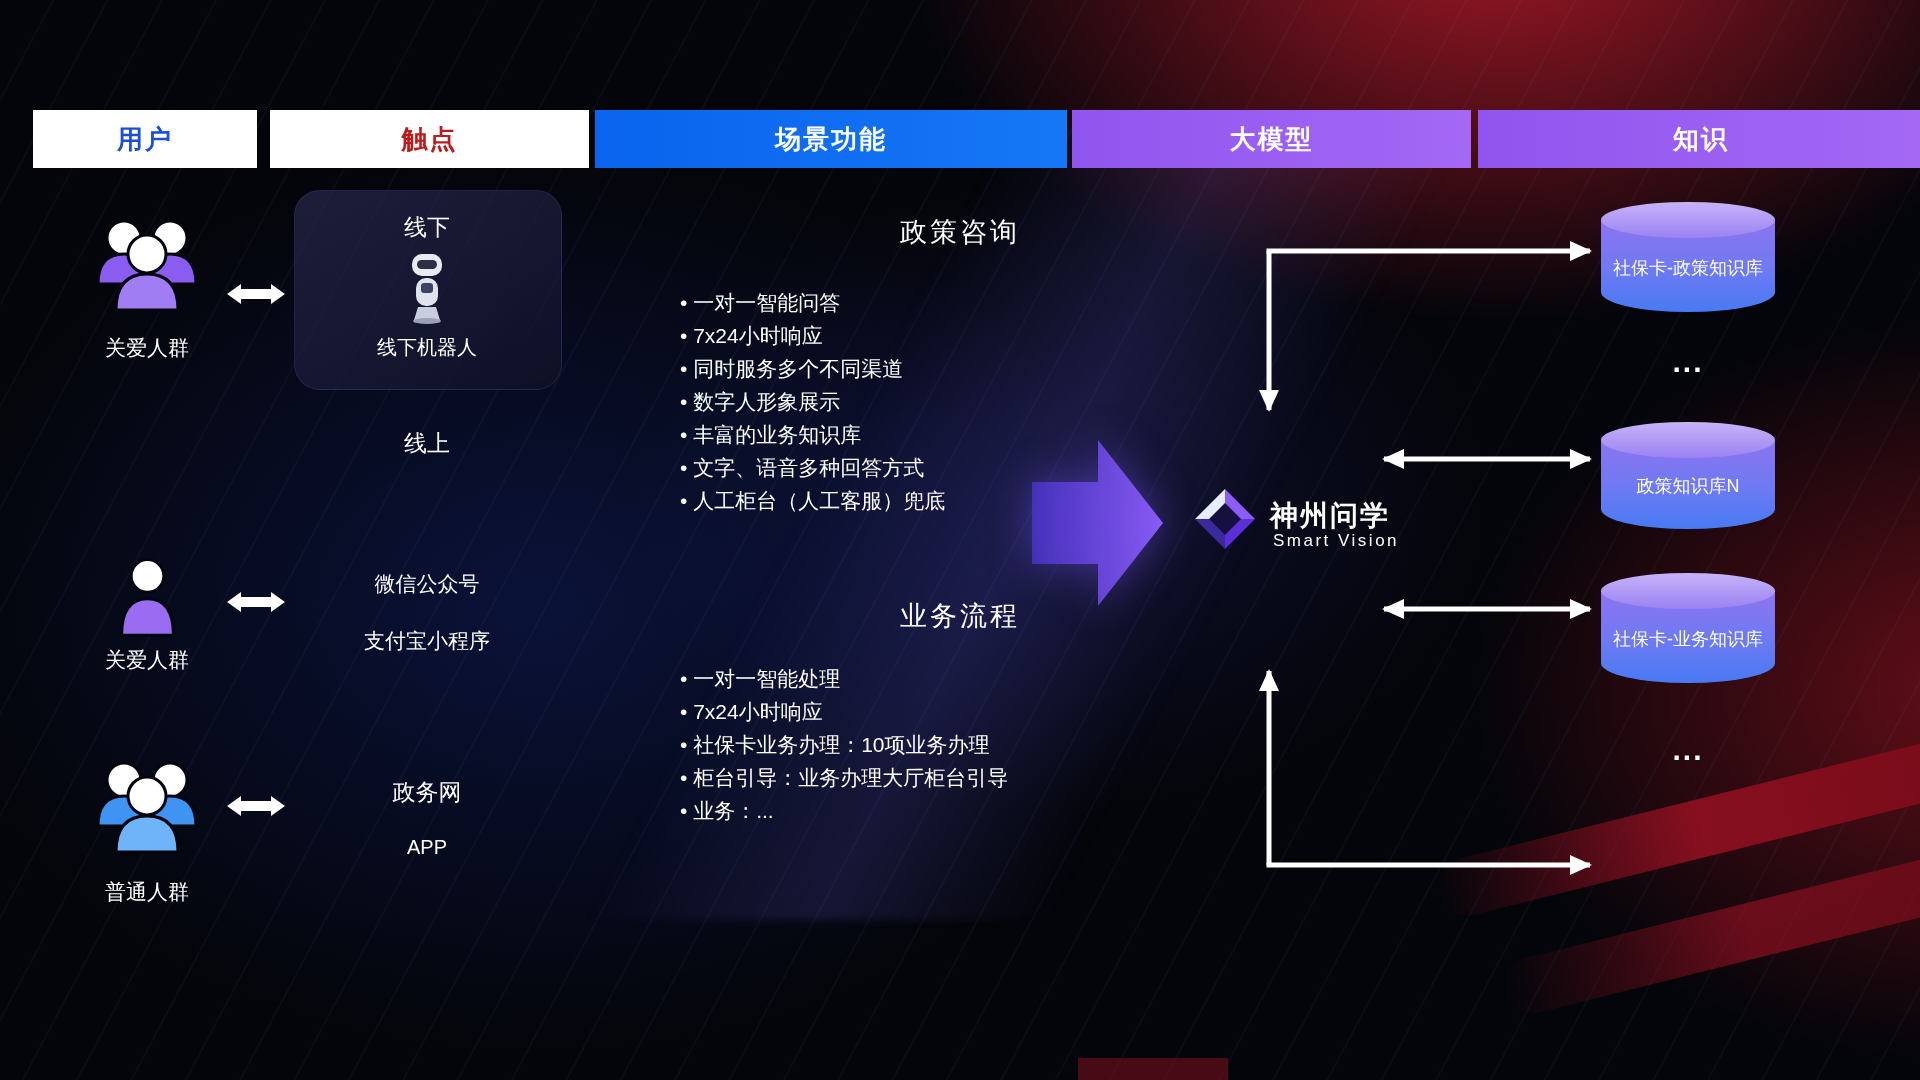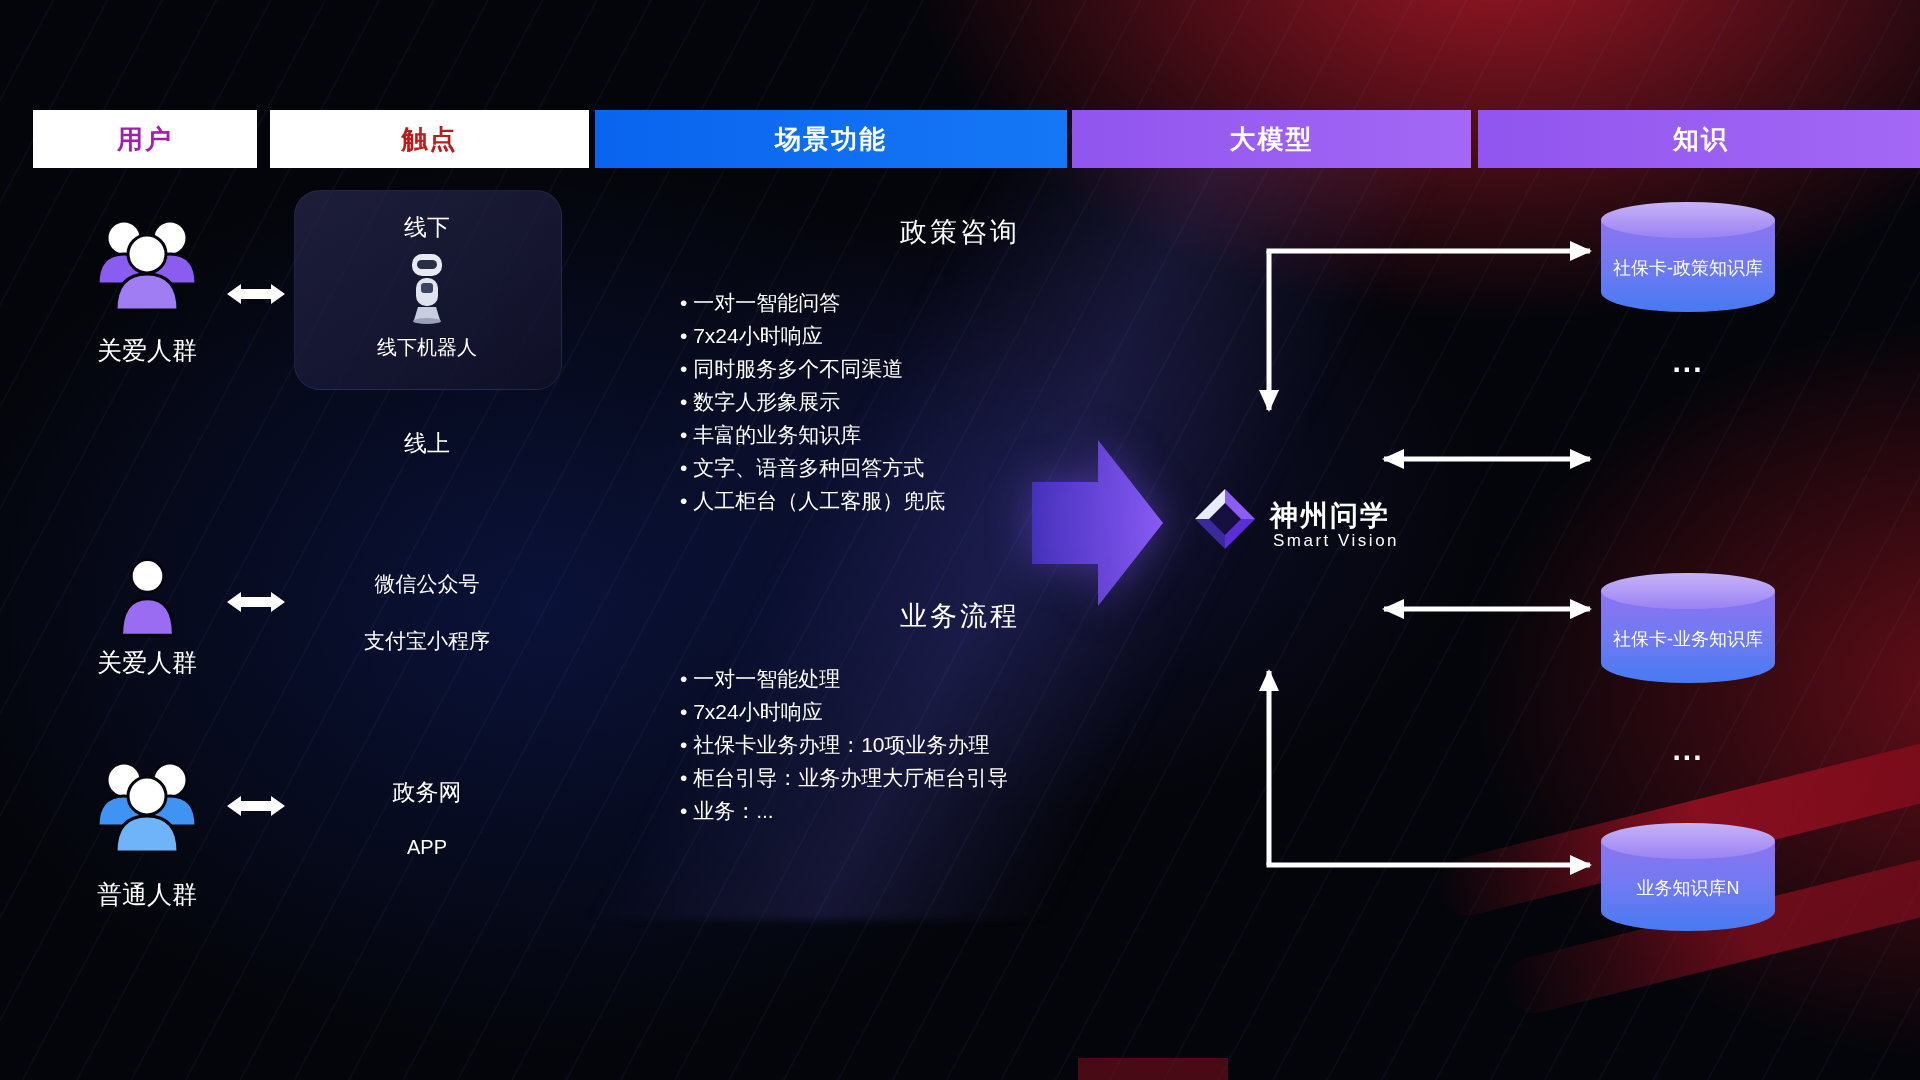--- a/index.html
+++ b/index.html
@@ -27,30 +27,30 @@
   #red-stripe-1{ left:1430px; top:792px; width:600px; height:58px;
     background: linear-gradient(90deg, rgba(130,12,28,0), rgba(152,16,34,.85) 45%, rgba(118,10,24,.9)); }
   #red-stripe-2{ left:1498px; top:896px; width:560px; height:56px; opacity:.8;
     background: linear-gradient(90deg, rgba(130,12,28,0), rgba(152,16,34,.8) 45%, rgba(118,10,24,.85)); }
   #red-bottom{ position:absolute; left:1078px; top:1058px; width:150px; height:26px; background:#6d0f1c; opacity:.65; z-index:1; }
 
   
   .hdr{ position:absolute; top:110px; height:58px; z-index:6;
     display:flex; align-items:center; justify-content:center;
     font-size:26px; font-weight:bold; letter-spacing:2px; }
-  #hdr-users { left:33px;   width:224px; background:#fff; color:#a21caf; }
+  #hdr-users { left:33px;   width:224px; background:#fff; color:#1d4ed8; }
   #hdr-touch { left:270px;  width:319px; background:#fff; color:#b91c1c; }
   #hdr-scene { left:595px;  width:472px; background:linear-gradient(90deg,#0a64ee,#1577f5); color:#fff; }
   #hdr-model { left:1072px; width:399px; background:linear-gradient(90deg,#9055ee,#a468f5); color:#fff; }
   #hdr-know  { left:1478px; width:446px; background:linear-gradient(90deg,#9055ee,#a468f5); color:#fff; }
 
   .abs{ position:absolute; z-index:5; }
 
   
-  .user-label{ width:174px; left:60px; font-size:25px; text-align:center; }
+  .user-label{ width:174px; left:60px; font-size:21px; text-align:center; }
 
   
   #touch-box{ left:294px; top:190px; width:266px; height:198px; border-radius:26px;
     background: linear-gradient(150deg, rgba(50,50,96,.55), rgba(16,16,38,.88));
     border:1px solid rgba(130,130,210,.14); z-index:4; }
   .touch-text{ left:294px; width:266px; text-align:center; }
 
   
   .scene-title{ left:640px; width:380px; text-align:right; font-size:27px; letter-spacing:3px; }
   .bullets{ position:absolute; left:680px; margin:0; padding:0; list-style:none;
@@ -202,29 +202,29 @@
     </svg>
   </div>
   <div class="abs" id="brand-name">神州问学</div>
   <div class="abs" id="brand-sub">Smart Vision</div>
 
   <div class="db" style="top:202px; height:110px;">
     <div class="db-body"></div>
     <div class="db-label">社保卡-政策知识库</div>
   </div>
   <div class="abs dots" style="top:345px;">...</div>
+  <div class="db" style="top:422px; height:107px;">
+    <div class="db-body"></div>
+    <div class="db-label">政策知识库N</div>
+  </div>
   <div class="db" style="top:573px; height:110px;">
     <div class="db-body"></div>
     <div class="db-label">社保卡-业务知识库</div>
   </div>
   <div class="abs dots" style="top:733px;">...</div>
-  <div class="db" style="top:823px; height:108px;">
-    <div class="db-body"></div>
-    <div class="db-label">业务知识库N</div>
-  </div>
 
   <svg id="arrows-overlay" width="1920" height="1080" viewBox="0 0 1920 1080">
     <defs>
       <marker id="ah" markerUnits="userSpaceOnUse" markerWidth="22" markerHeight="20" refX="20" refY="10" orient="auto-start-reverse">
         <path d="M0 0 L22 10 L0 20 Z" fill="#fff"></path>
       </marker>
     </defs>
     <path d="M1269 251 L1269 410" stroke="#fff" stroke-width="5" fill="none" marker-end="url(#ah)"></path>
     <path d="M1266.5 251 L1590 251" stroke="#fff" stroke-width="5" fill="none" marker-end="url(#ah)"></path>
     <path d="M1384 459 L1590 459" stroke="#fff" stroke-width="5" fill="none" marker-start="url(#ah)" marker-end="url(#ah)"></path>

